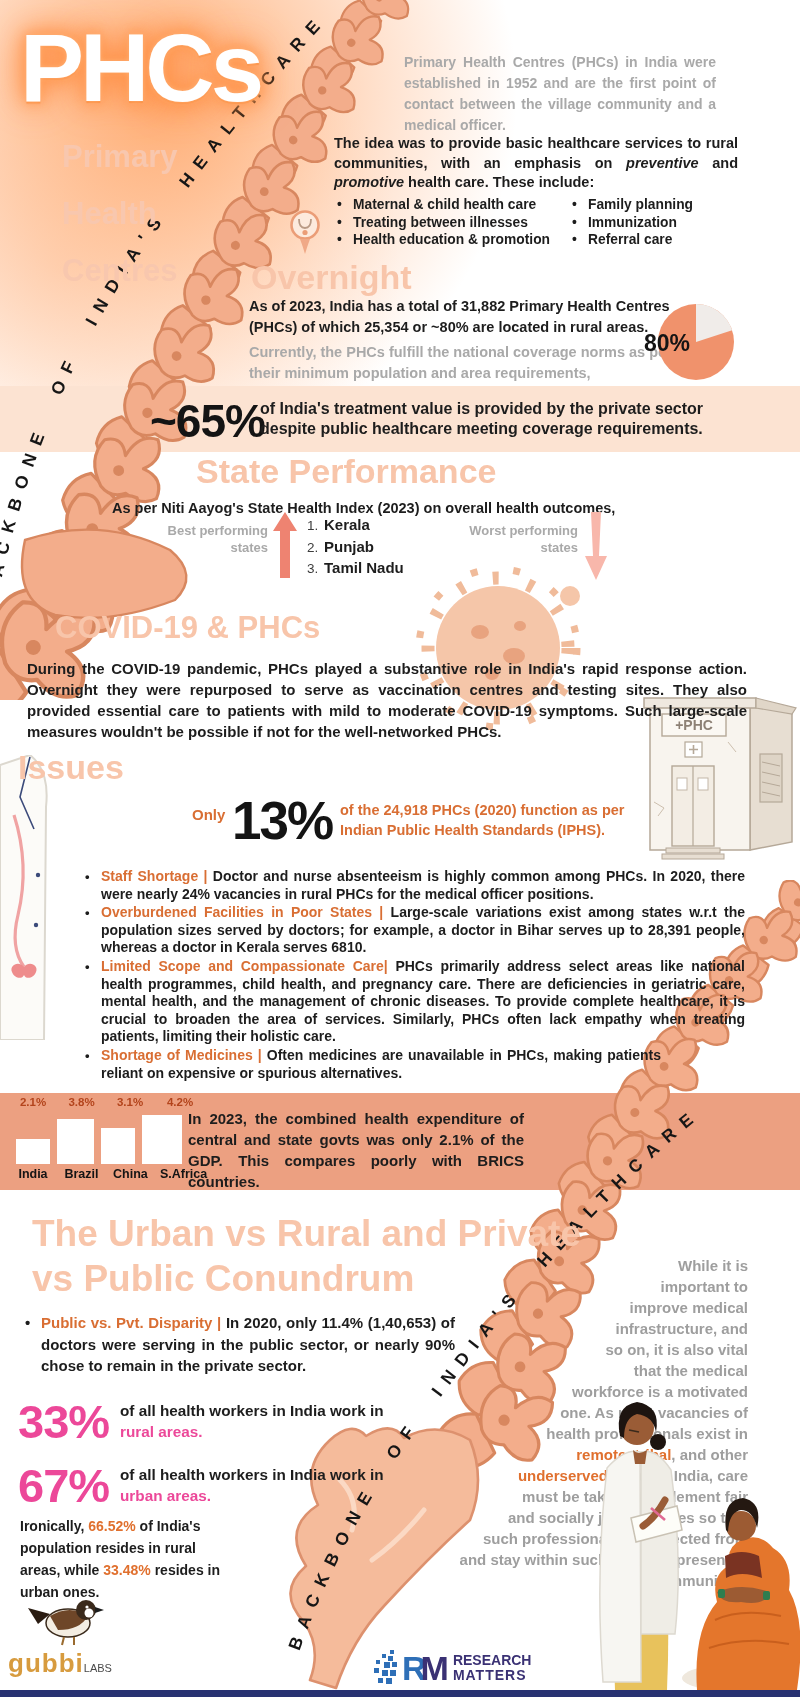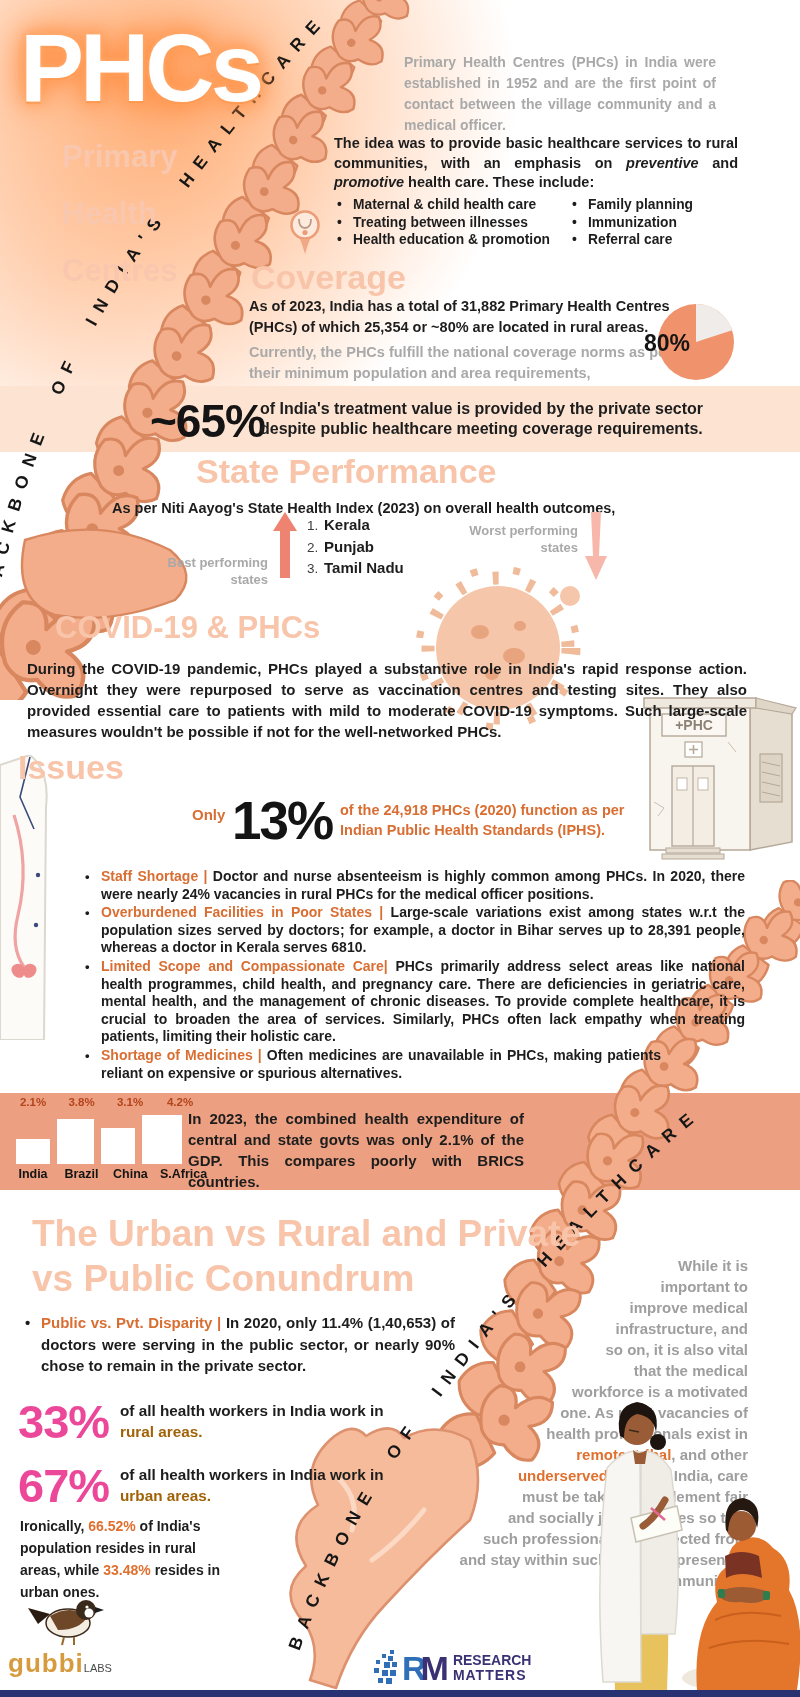--- a/index.html
+++ b/index.html
@@ -30,21 +30,21 @@
   .issue-list li{font-size:14px;font-weight:800;line-height:17.6px;margin-bottom:1px;text-align:justify;}
   .issue-list li:before{font-size:13px;}
   .c-list li{font-size:15px;font-weight:800;line-height:21.6px;text-align:justify;}
   .ol-list{margin:0;padding-left:17px;list-style:decimal;}
   .ol-list li{font-size:15px;font-weight:800;line-height:21.5px;padding-left:2px;}
   .ol-list li::marker{font-weight:400;color:#3c3c3c;font-size:13.5px;}
   .banner65{background:#fce3d2;}
   .banner-gdp{background:#eca081;}
   .bigpct{font-weight:900;color:#ec4899;font-size:47px;letter-spacing:-1px;line-height:1;}
   .stat-t{font-size:15.3px;font-weight:800;line-height:21px;}
-  .hl{color:#a16207;}
+  .hl{color:#ec4899;}
   .bars{display:flex;align-items:flex-end;gap:7px;height:54px;}
   .bar{background:#fff;}
   .bar-vals,.bar-cats{display:flex;gap:13px;}
   .bar-vals span{font-size:11.5px;font-weight:800;color:#b3441c;text-align:center;}
   .bar-cats span{font-size:12.5px;font-weight:800;color:#141414;text-align:center;}
   .spine-letters{font-size:17.5px;font-weight:800;fill:#161616;letter-spacing:10px;word-spacing:18px;
                  font-family:"Liberation Sans",sans-serif;}
   .vertebra{fill:#f3ad8b;stroke:#d8875f;stroke-width:2.4;stroke-linejoin:round;}
   .vhole{fill:#d8875f;stroke:none;}
   .wf{font-size:15px;font-weight:700;line-height:21px;text-align:right;}
@@ -133,37 +133,37 @@
     <li>Maternal &amp; child health care</li>
     <li>Treating between illnesses</li>
     <li>Health education &amp; promotion</li>
   </ul>
   <ul class="abs z3 dots svc" style="left:572px;top:196px;width:175px;">
     <li>Family planning</li>
     <li>Immunization</li>
     <li>Referral care</li>
   </ul>
 
-  <div class="abs z3 peach" style="left:251px;top:258px;font-size:34px;">Coverage</div>
+  <div class="abs z3 peach" style="left:251px;top:258px;font-size:34px;">Overnight</div>
   <div class="abs z3 b" style="left:249px;top:296px;width:448px;font-size:14.5px;line-height:21px;">As of 2023, India has a total of 31,882 Primary Health Centres (PHCs) of which 25,354 or ~80% are located in rural areas.</div>
   <div class="abs z3 gray" style="left:249px;top:342px;width:440px;font-size:14.5px;line-height:21px;">Currently, the PHCs fulfill the national coverage norms as per their minimum population and area requirements,</div>
 
   <svg class="abs z3" style="left:654px;top:300px;" width="84" height="84" viewBox="0 0 84 84">
     <circle cx="42" cy="42" r="38" fill="#f0926c"></circle>
     <path d="M42,42 L42,4 A38,38 0 0 1 78.1,30.3 Z" fill="#f0ece9"></path>
   </svg>
   <div class="abs z4" style="left:644px;top:330px;font-size:23px;font-weight:900;color:#141414;">80%</div>
 
   <div class="abs z3" style="left:150px;top:394px;font-size:46px;font-weight:900;color:#141414;letter-spacing:-1px;">~65%</div>
   <div class="abs z3 b" style="left:260px;top:399px;width:470px;font-size:16px;line-height:20px;">of India's treatment value is provided by the private sector despite public healthcare meeting coverage requirements.</div>
 
   <div class="abs z3 peach" style="left:196px;top:452px;font-size:34px;">State Performance</div>
   <div class="abs z3 b" style="left:112px;top:500px;width:560px;font-size:14.5px;">As per Niti Aayog's State Health Index (2023) on overall health outcomes,</div>
 
-  <div class="abs z3 gray" style="left:150px;top:522px;width:118px;font-size:13px;text-align:right;line-height:17px;margin-top:32px;">
+  <div class="abs z3 gray" style="left:150px;top:522px;width:118px;font-size:13px;text-align:right;line-height:17px;">
     <div>Best performing</div>
     <div>states</div>
   </div>
   <svg class="abs z3" style="left:272px;top:512px;" width="26" height="66" viewBox="0 0 26 66">
     <polygon points="13,0 25,19 18,19 18,66 8,66 8,19 1,19" fill="#ee8371"></polygon>
   </svg>
   <ol class="abs z3 ol-list" style="left:305px;top:514px;">
     <li>Kerala</li>
     <li>Punjab</li>
     <li>Tamil Nadu</li>

